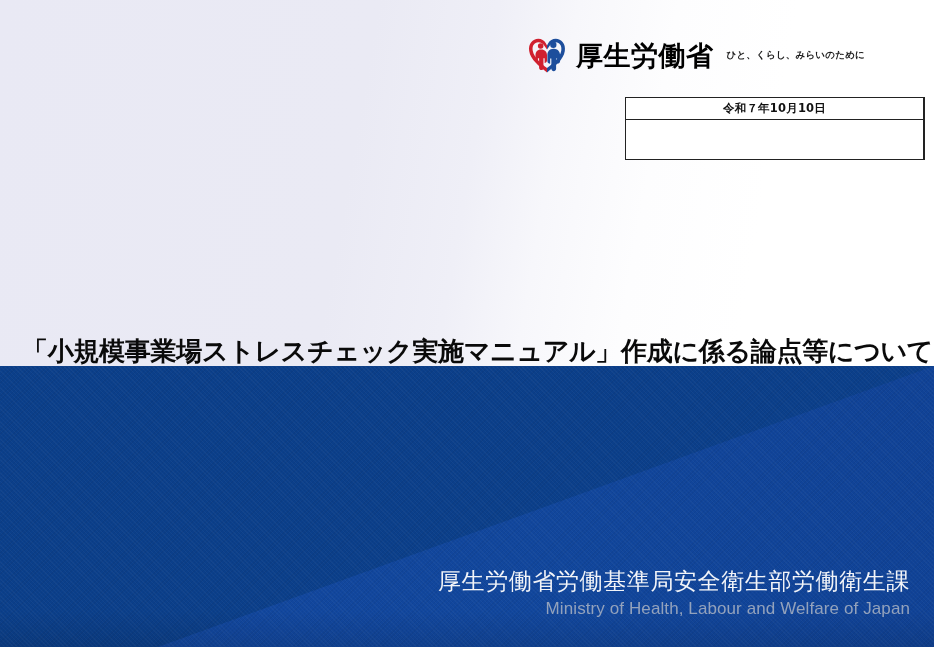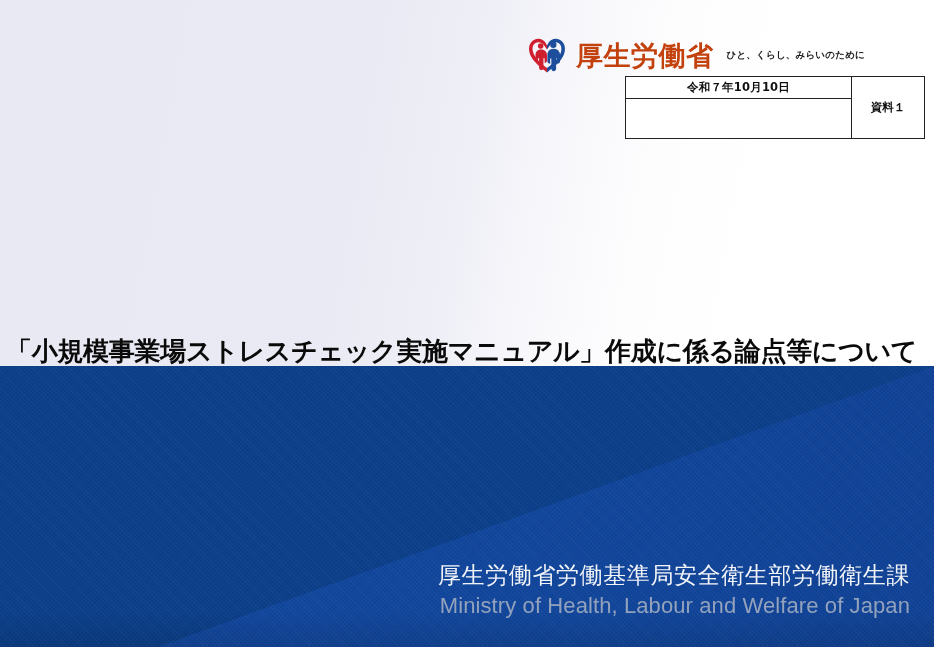--- a/index.html
+++ b/index.html
@@ -89,21 +89,21 @@
     top: 36px;
     display: flex;
     align-items: center;
     gap: 9px;
   }
   .logo-mark { width: 40px; height: 38px; display: block; flex: 0 0 auto; }
   .logo-wordmark {
     font-family: "DejaVu Sans", "Liberation Sans", sans-serif;
     font-size: 27px;
     font-weight: 700;
-    color: #c2410c;
+    color: #000000;
     letter-spacing: 0.5px;
     line-height: 1;
     white-space: nowrap;
   }
   .logo-tagline {
     align-self: flex-end;
     margin-bottom: 13px;
     margin-left: 4px;
     line-height: 1.25;
     white-space: nowrap;
@@ -122,21 +122,21 @@
     font-size: 10.5px;
     font-weight: 700;
     color: #1a1a1a;
     letter-spacing: -0.1px;
   }
 
   
   .meta-table {
     position: absolute;
     left: 625px;
-    top: 76px;
+    top: 97px;
     width: 300px;
     height: 63px;
     border: 1.5px solid #222222;
     box-sizing: border-box;
     display: flex;
     background: #ffffff;
   }
   .meta-left {
     flex: 1 1 auto;
     display: flex;
@@ -176,21 +176,21 @@
     justify-content: center;
     font-family: "DejaVu Sans", "Liberation Sans", sans-serif;
     font-size: 11.5px;
     font-weight: 700;
     color: #111111;
   }
 
   
   .main-title {
     position: absolute;
-    left: 6px;
+    left: 22px;
     top: 318px;
     width: 890px;
     font-family: "DejaVu Sans", "Liberation Sans", sans-serif;
     font-size: 26px;
     font-weight: 700;
     color: #0a0a0a;
     letter-spacing: -0.3px;
     white-space: nowrap;
     line-height: 1.25;
   }
@@ -208,21 +208,21 @@
     font-size: 23px;
     font-weight: 400;
     color: #f2f4f8;
     letter-spacing: 0.6px;
     line-height: 1.2;
     white-space: nowrap;
   }
   .footer-en {
     margin-top: 3px;
     font-family: "Liberation Sans", "DejaVu Sans", sans-serif;
-    font-size: 22px;
+    font-size: 17px;
     font-weight: 400;
     color: #93a2bc;
     letter-spacing: 0.1px;
     line-height: 1.2;
     white-space: nowrap;
   }
 </style>
 </head>
 <body>
 
@@ -250,21 +250,20 @@
     <div class="logo-wordmark">厚生労働省</div>
     <div class="logo-tagline">
       <span class="jp">ひと、くらし、みらいのために</span>
     </div>
   </div>
 
   <div class="meta-table">
     <div class="meta-left">
       <div class="meta-date">令和７年10月10日</div>
     </div>
-    <div class="meta-right">資料１</div>
   </div>
 
   <h1 class="main-title">「小規模事業場ストレスチェック実施マニュアル」作成に係る論点等について</h1>
 
   <div class="footer-block">
     <div class="footer-jp">厚生労働省労働基準局安全衛生部労働衛生課</div>
     <div class="footer-en">Ministry of Health, Labour and Welfare of Japan</div>
   </div>
 
 </div>

